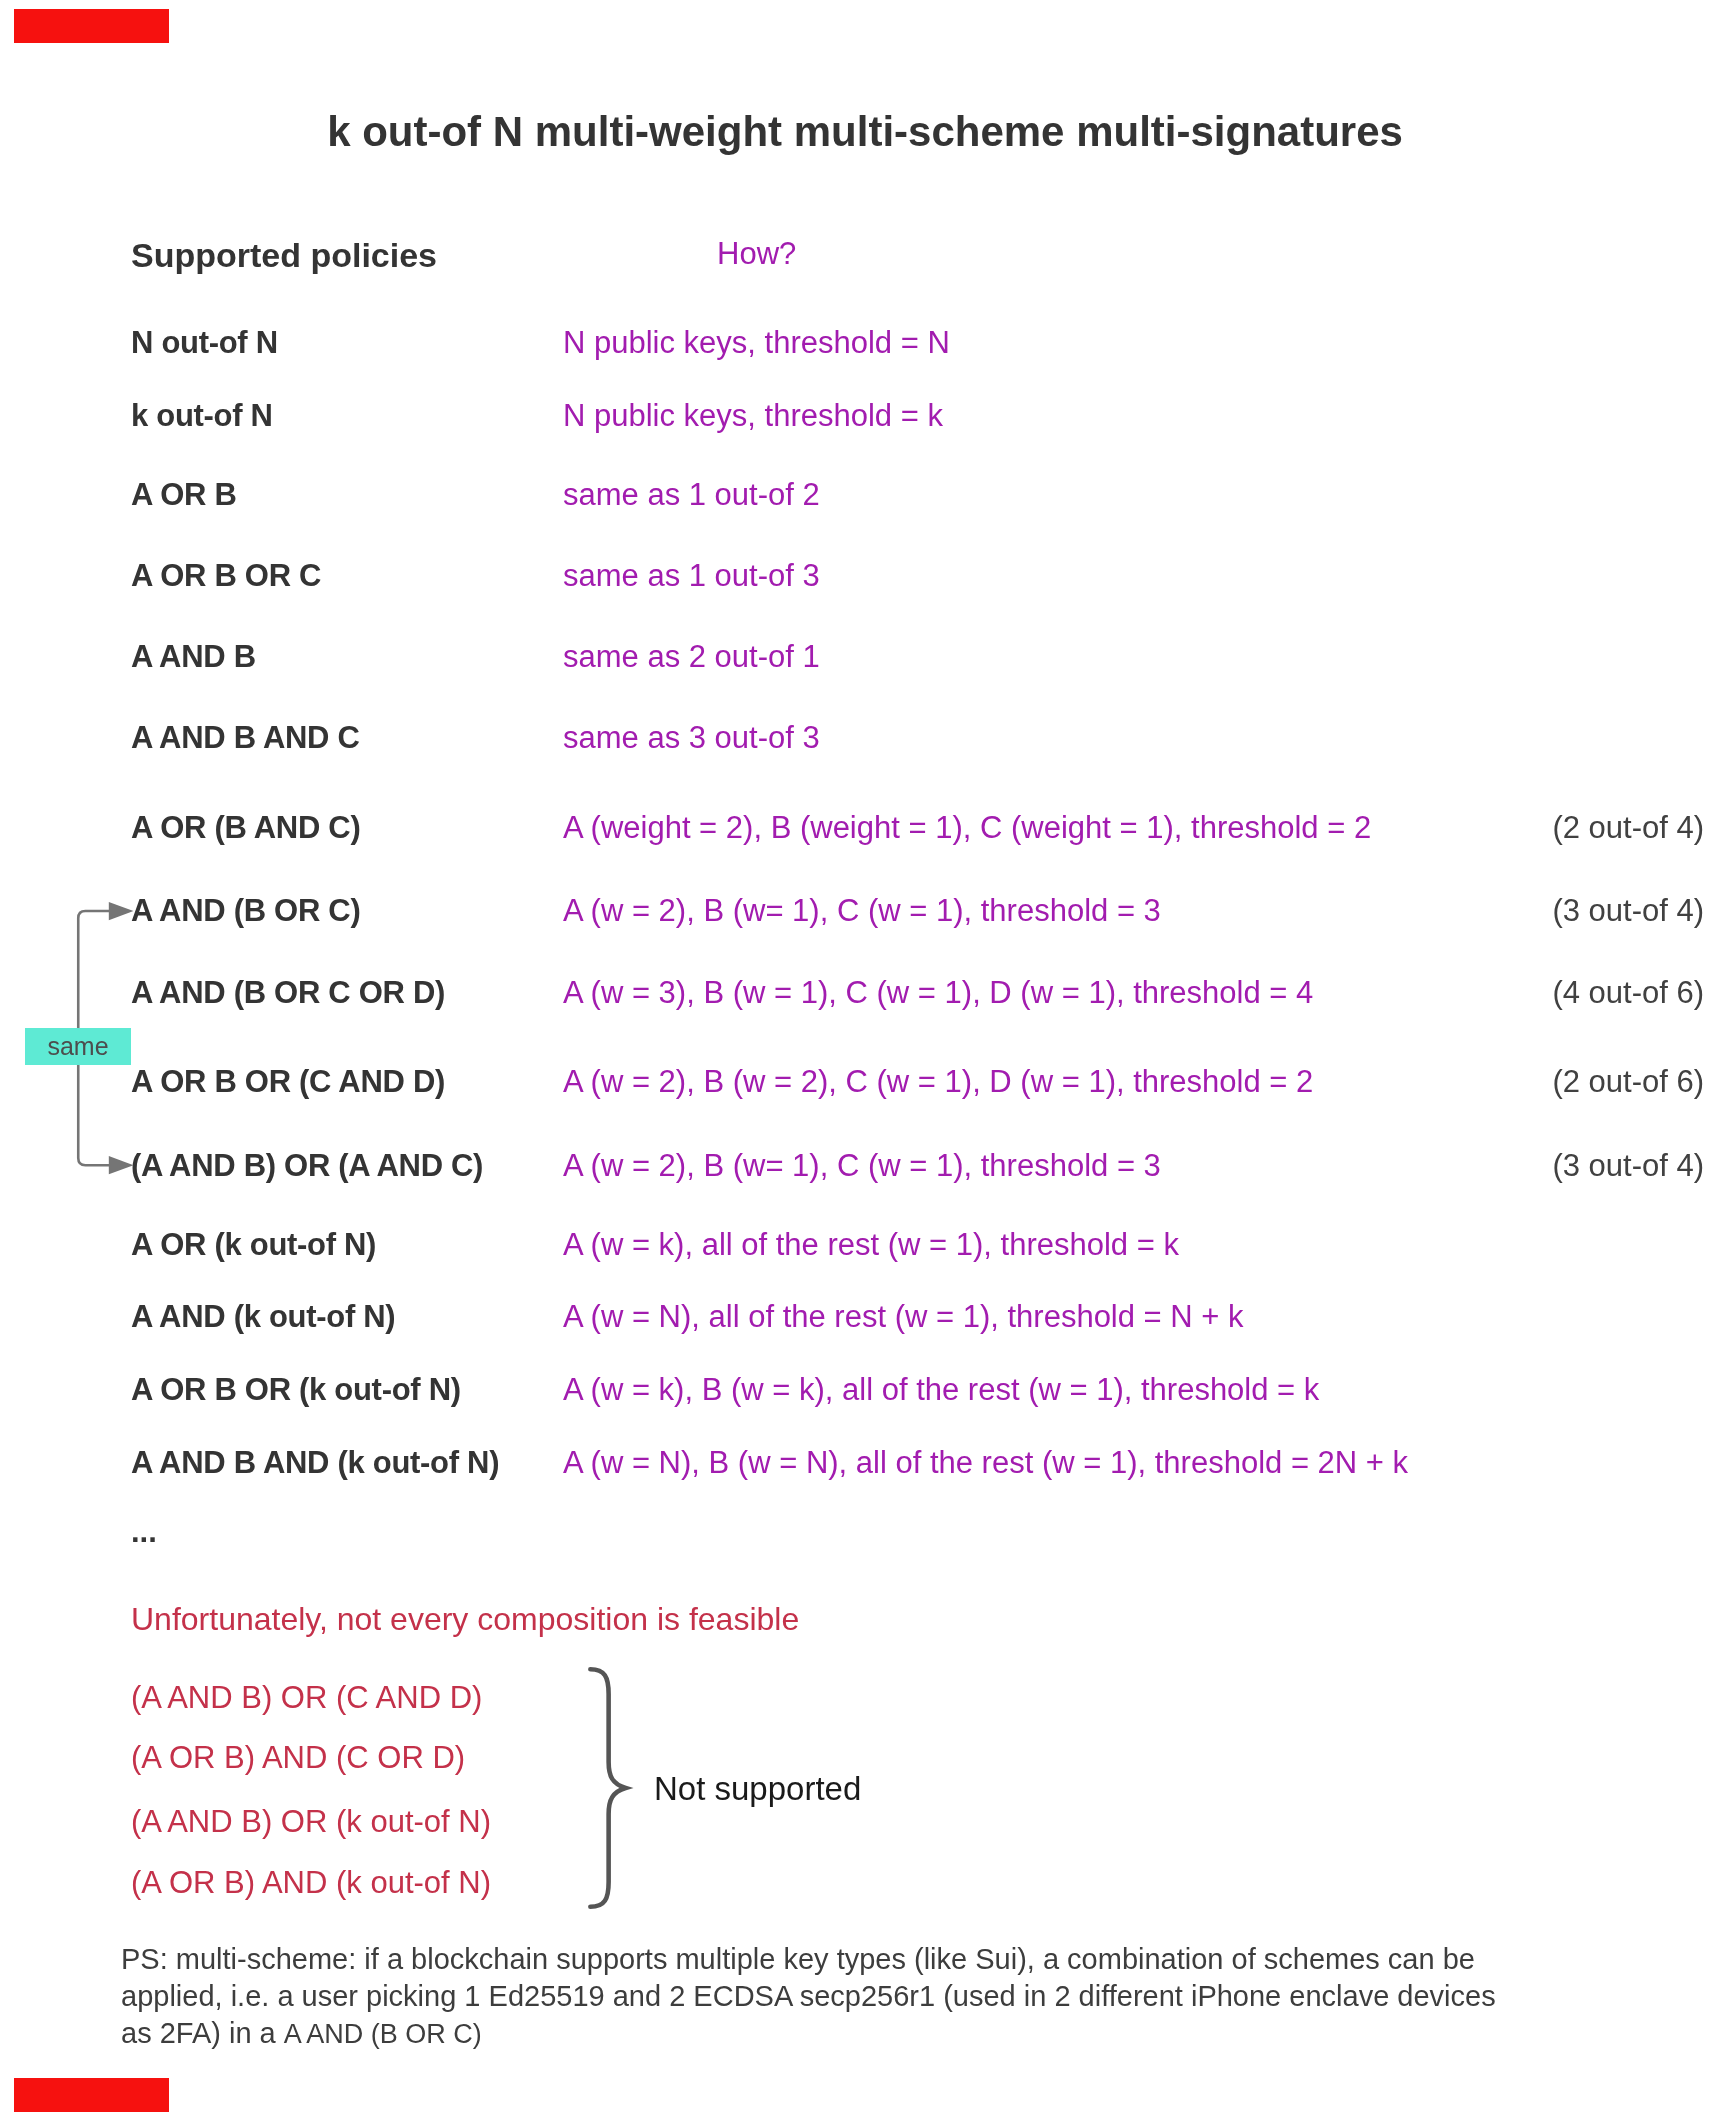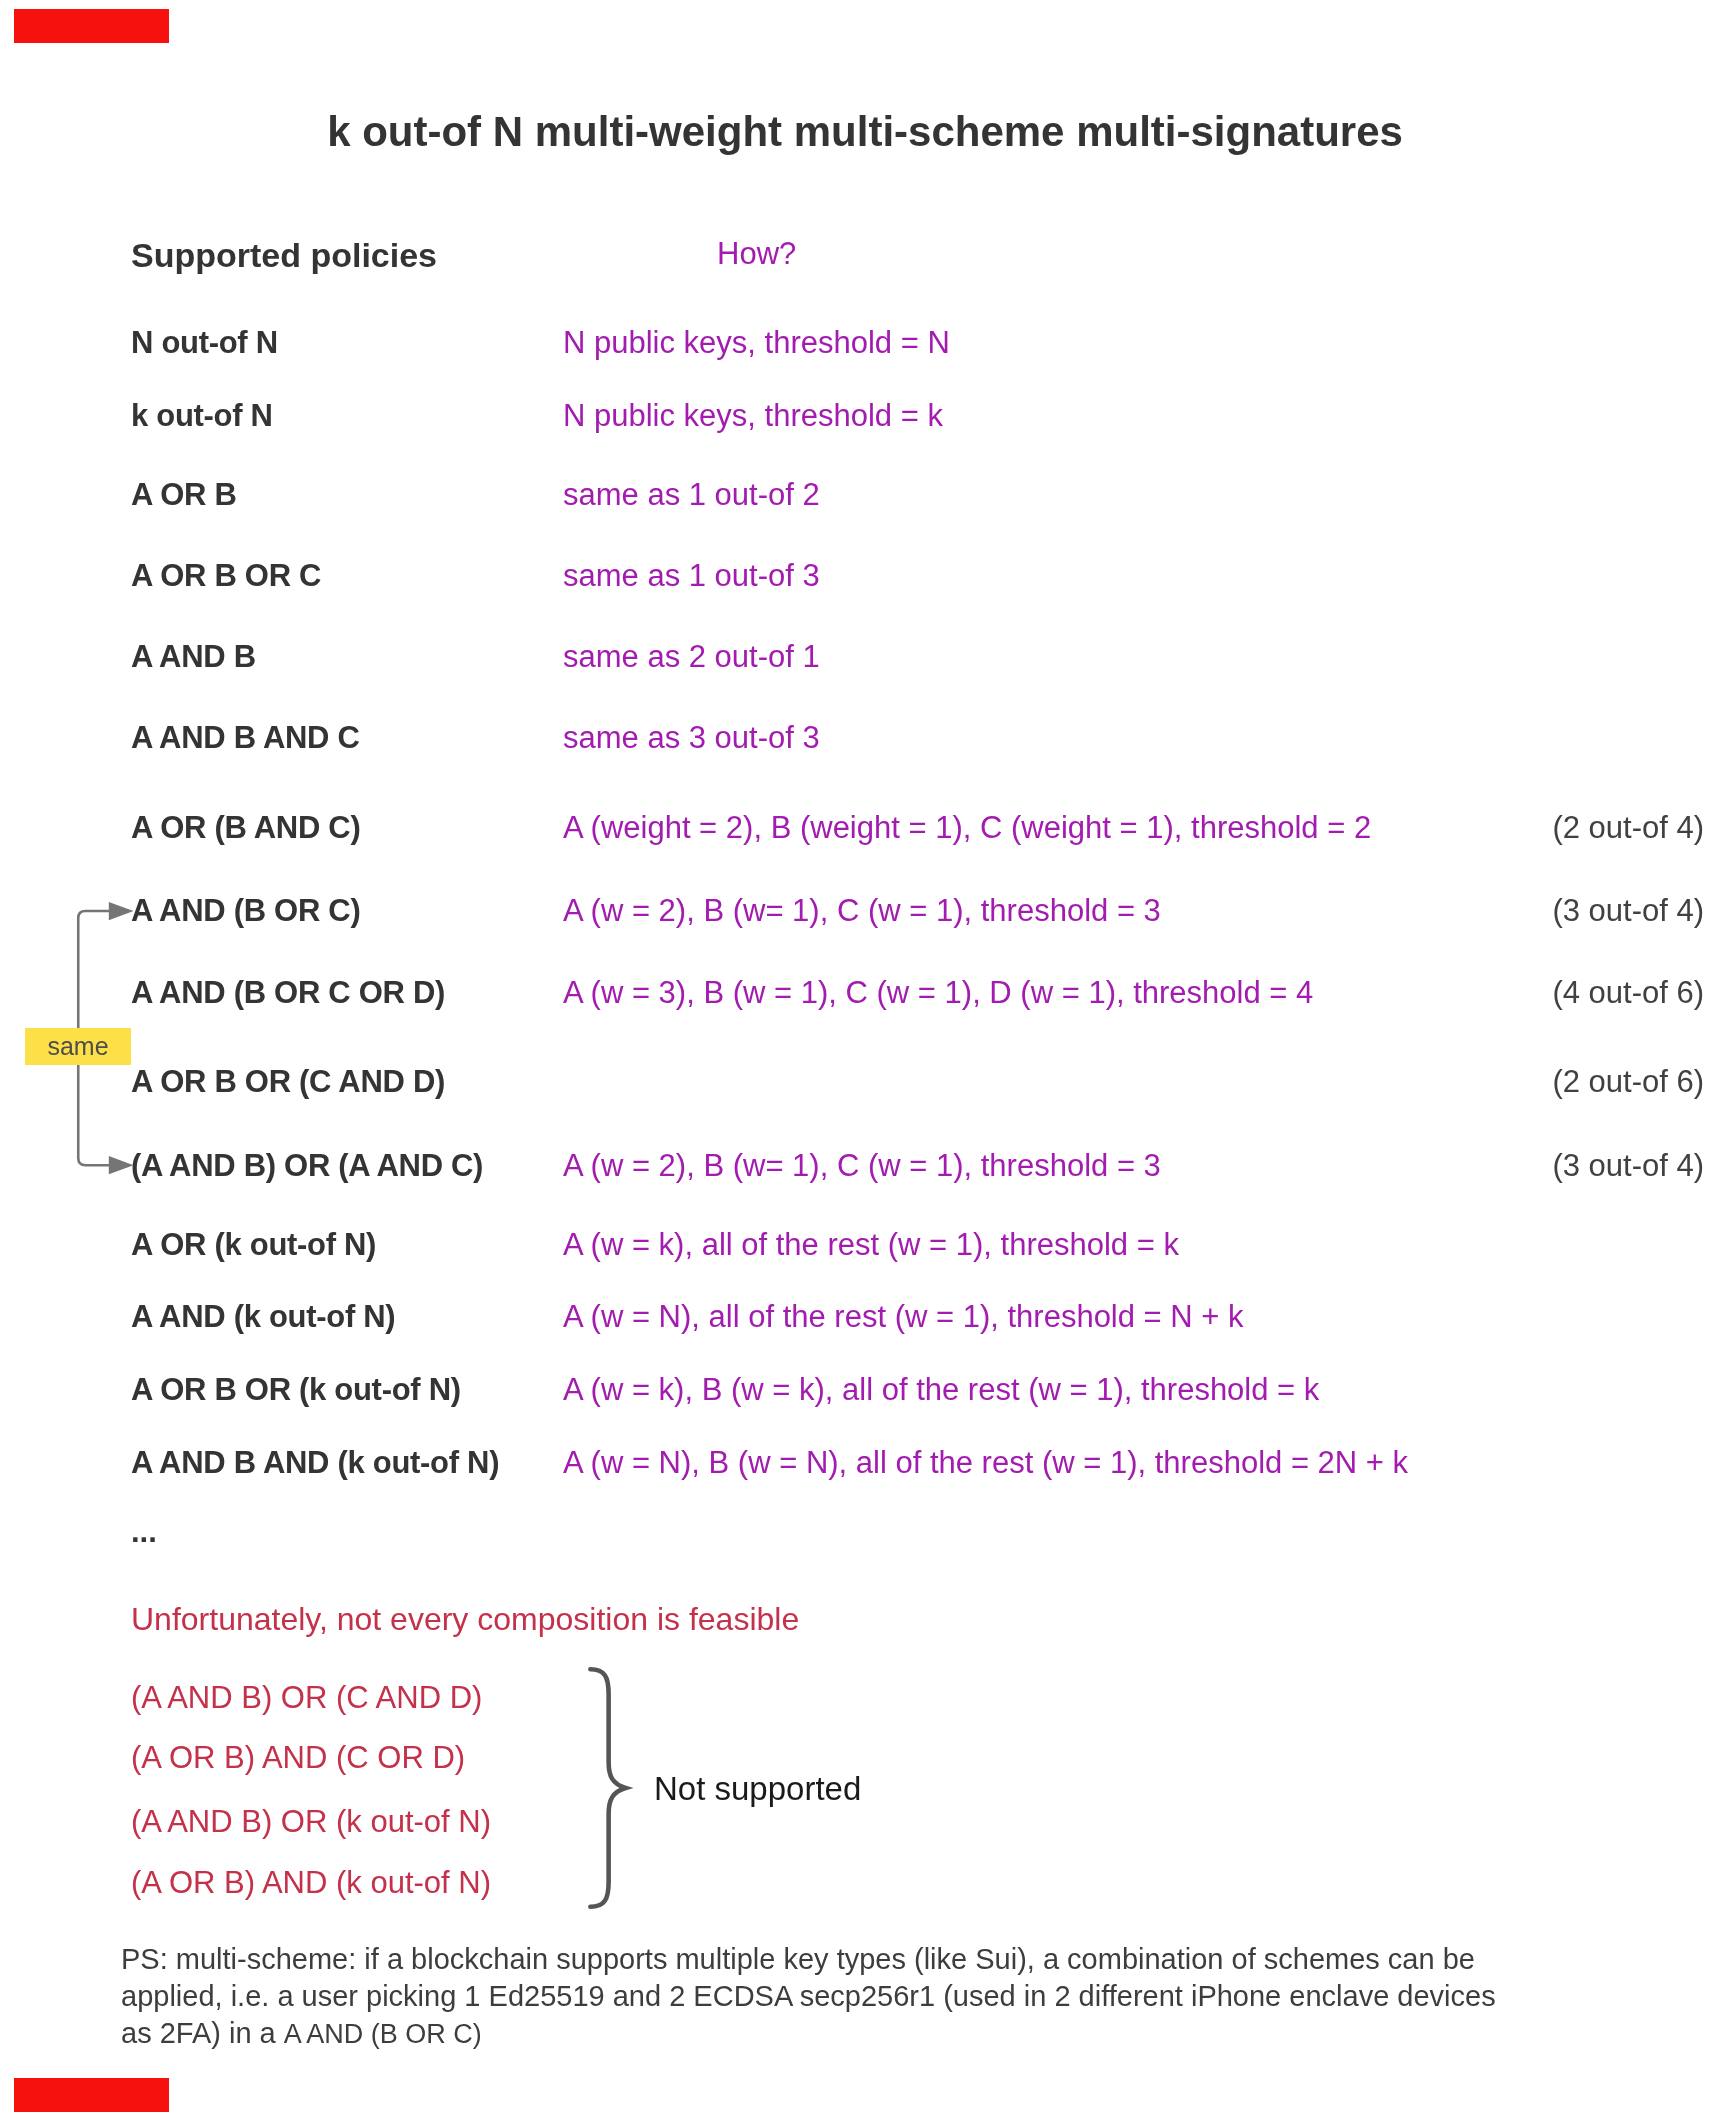--- a/index.html
+++ b/index.html
@@ -17,21 +17,21 @@
   .col-header { position:absolute; top:236px; font-size:34px; font-weight:700; color:#343434; white-space:nowrap; }
   .col-header.policies { left:131px; }
   .col-header.how { left:717px; }
   .row { position:absolute; left:0; width:100%; height:38px; }
   .policy { position:absolute; left:131px; font-size:31px; font-weight:700; color:#343434; white-space:nowrap; letter-spacing:-0.3px; }
   .how { position:absolute; left:563px; font-size:31px; font-weight:400; color:#a21caf; white-space:nowrap; }
   .note { position:absolute; right:26px; font-size:31px; font-weight:400; color:#414141; white-space:nowrap; }
   .ellipsis { position:absolute; left:131px; top:1514px; font-size:31px; font-weight:700; color:#343434; }
   .same-label {
     position:absolute; left:25px; top:1028px; width:106px; text-align:center;
-    font-size:25px; color:#4d4d4d; background:#fde047; padding:3.9px 0;
+    font-size:25px; color:#4d4d4d; background:#5eead4; padding:3.9px 0;
   }
   .bracket-svg { position:absolute; left:62px; top:893px; }
   .red-heading { position:absolute; left:131px; top:1601px; font-size:32px; color:#c4314a; white-space:nowrap; }
   .red-item { position:absolute; left:131px; font-size:31px; color:#c4314a; white-space:nowrap; }
   .red-item.i0 { top:1680px; }
   .red-item.i1 { top:1740px;text-align:right; }
   .red-item.i2 { top:1804px; }
   .red-item.i3 { top:1865px; }
   .brace-svg { position:absolute; left:585px; top:1664px; }
   .not-supported { position:absolute; left:654px; top:1770px; font-size:33px; color:#1a1a1a; white-space:nowrap; }
@@ -85,20 +85,21 @@
       <span class="how">A (w = 2), B (w= 1), C (w = 1), threshold = 3</span>
       <span class="note">(3 out-of 4)</span>
     </div>
   <div class="row" style="top:975px">
       <span class="policy">A AND (B OR C OR D)</span>
       <span class="how">A (w = 3), B (w = 1), C (w = 1), D (w = 1), threshold = 4</span>
       <span class="note">(4 out-of 6)</span>
     </div>
   <div class="row" style="top:1064px">
       <span class="policy">A OR B OR (C AND D)</span>
+      <span class="how">A (w = 2), B (w = 2), C (w = 1), D (w = 1), threshold = 2</span>
       <span class="note">(2 out-of 6)</span>
     </div>
   <div class="row" style="top:1148px">
       <span class="policy">(A AND B) OR (A AND C)</span>
       <span class="how">A (w = 2), B (w= 1), C (w = 1), threshold = 3</span>
       <span class="note">(3 out-of 4)</span>
     </div>
   <div class="row" style="top:1227px">
       <span class="policy">A OR (k out-of N)</span>
       <span class="how">A (w = k), all of the rest (w = 1), threshold = k</span>

